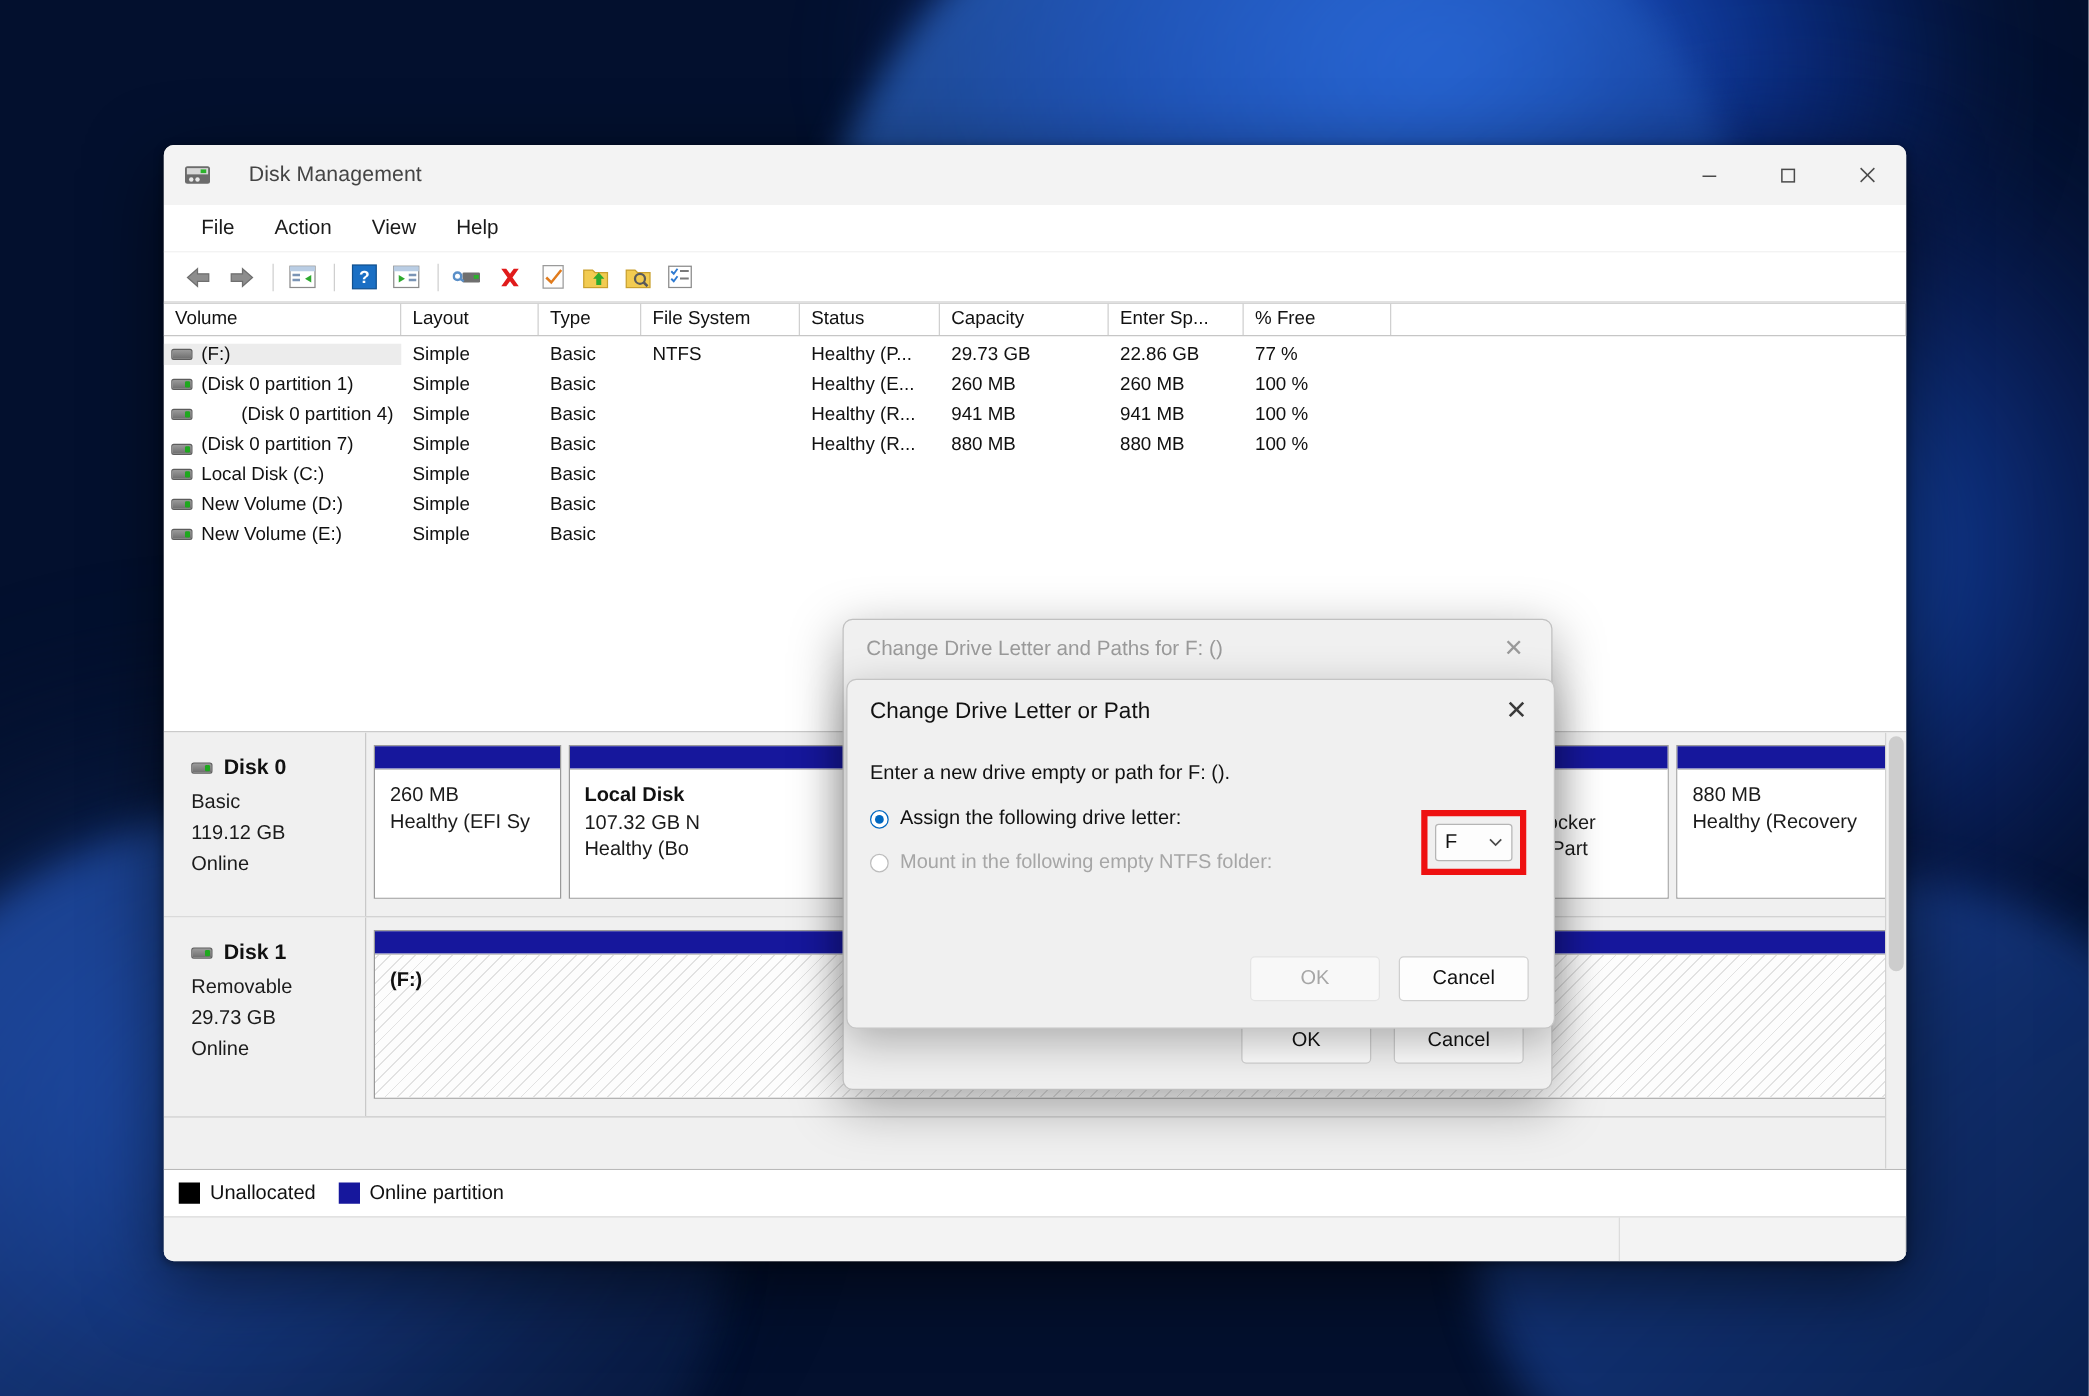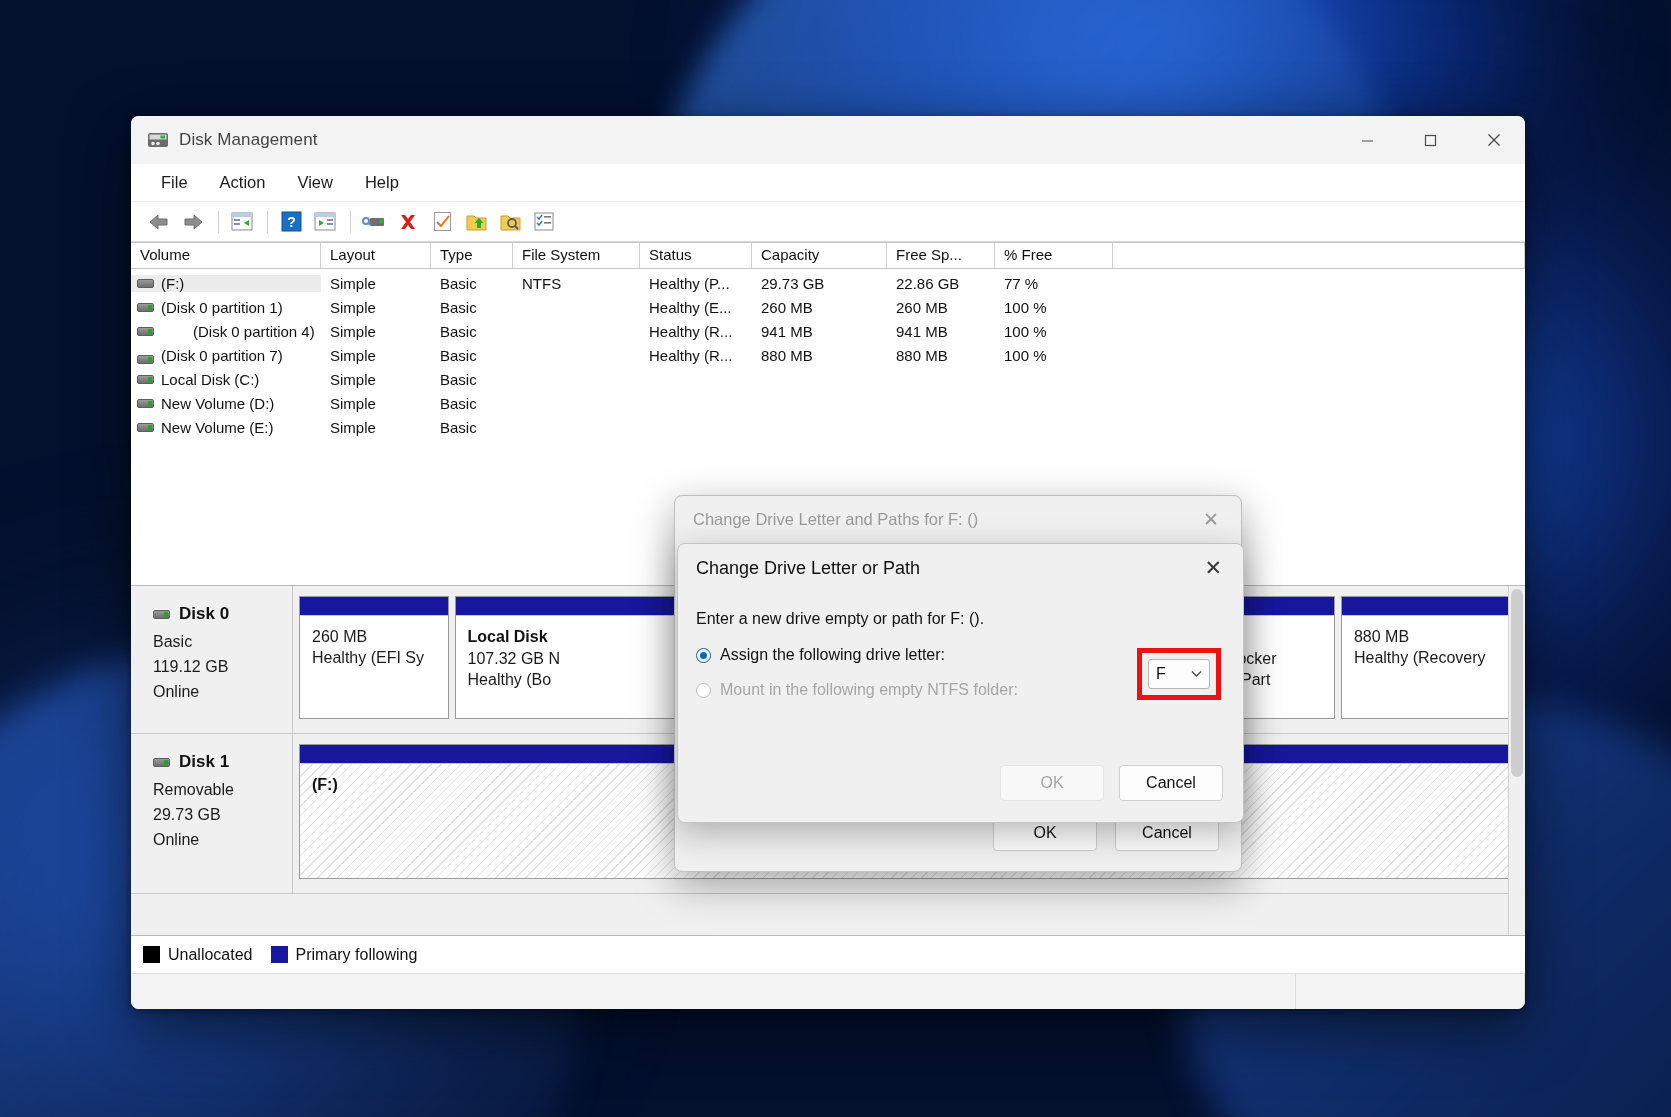--- a/index.html
+++ b/index.html
@@ -36,20 +36,21 @@
     box-shadow: 0 18px 60px rgba(0,0,0,.55), 0 2px 8px rgba(0,0,0,.4);
     overflow: hidden;
     display: flex; flex-direction: column;
   }
   
   #titlebar {
     height: 48px;
     background: #f3f3f3;
     display: flex; align-items: center;
     flex: 0 0 auto;
+    gap: 20px;
   }
   #titlebar .tb-icon {
     margin-left: 16px; margin-right: 10px;
     width: 22px; height: 18px;
     position: relative;
   }
   #titlebar .tb-title {
     font-size: 17px; color: #444;
     letter-spacing: .1px;
   }
@@ -463,21 +464,21 @@
     </div>
 
     <div id="vol-pane">
       <div id="vol-header">
         <div class="hc" style="width:190px">Volume</div>
         <div class="hc" style="width:110px">Layout</div>
         <div class="hc" style="width:82px">Type</div>
         <div class="hc" style="width:127px">File System</div>
         <div class="hc" style="width:112px">Status</div>
         <div class="hc" style="width:135px">Capacity</div>
-        <div class="hc" style="width:108px">Free Sp...</div>
+        <div class="hc" style="width:108px">Enter Sp...</div>
         <div class="hc" style="width:118px">% Free</div>
         <div class="hc" style="flex:1 1 auto"></div>
       </div>
       <div id="vol-rows" style="padding-top:2px;">
           <div class="vrow selected">
             <div class="vcell vol-name-cell" style="width: 190px;">
               <span class="drive-glyph"></span>
               <span>(F:)</span>
             </div>
             <div class="vcell" style="width: 110px;">Simple</div>
@@ -639,21 +640,21 @@
       </div>
     </div>
 
     <div id="legend">
       <div class="lg">
         <span class="sw" style="background:#000"></span>
         <span>Unallocated</span>
       </div>
       <div class="lg">
         <span class="sw" style="background:#16179c"></span>
-        <span>Primary following</span>
+        <span>Online partition</span>
       </div>
     </div>
 
     <div id="statusbar">
       <div class="sb-cell" style="width:1165px"></div>
       <div class="sb-cell" style="flex:1 1 auto"></div>
     </div>
 
     <div id="dlg-outer">
       <div class="dlg-title">

